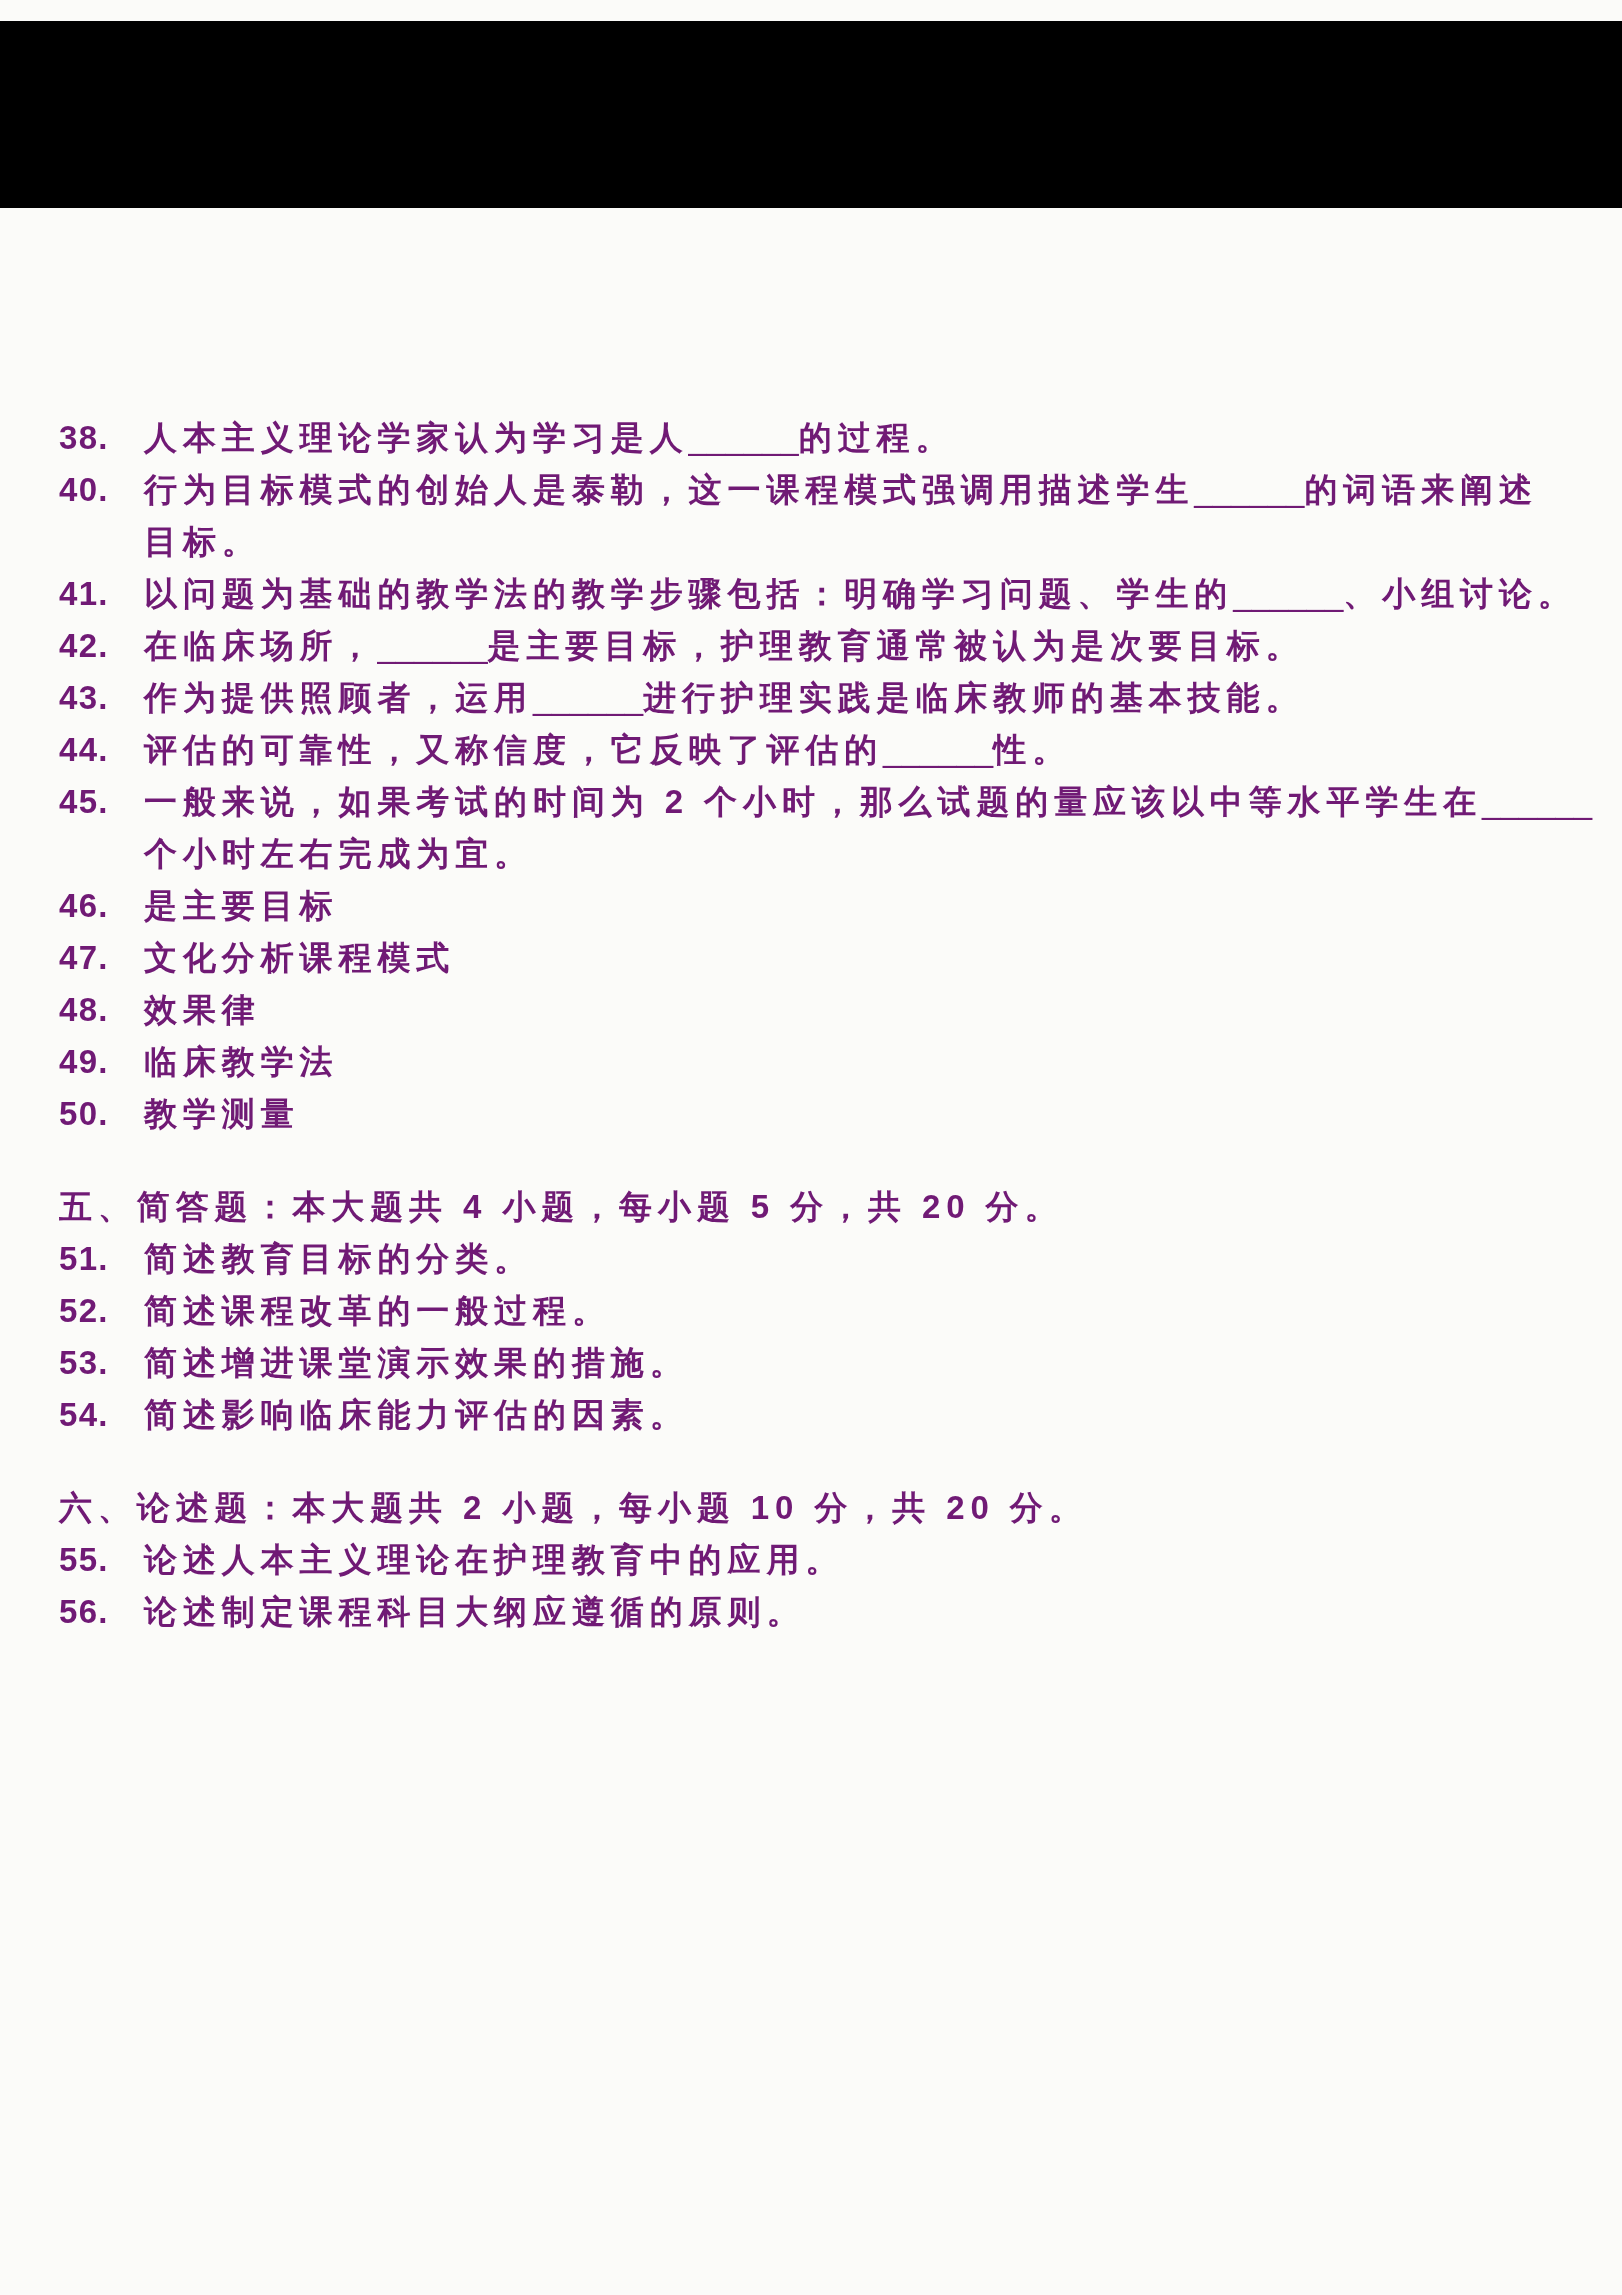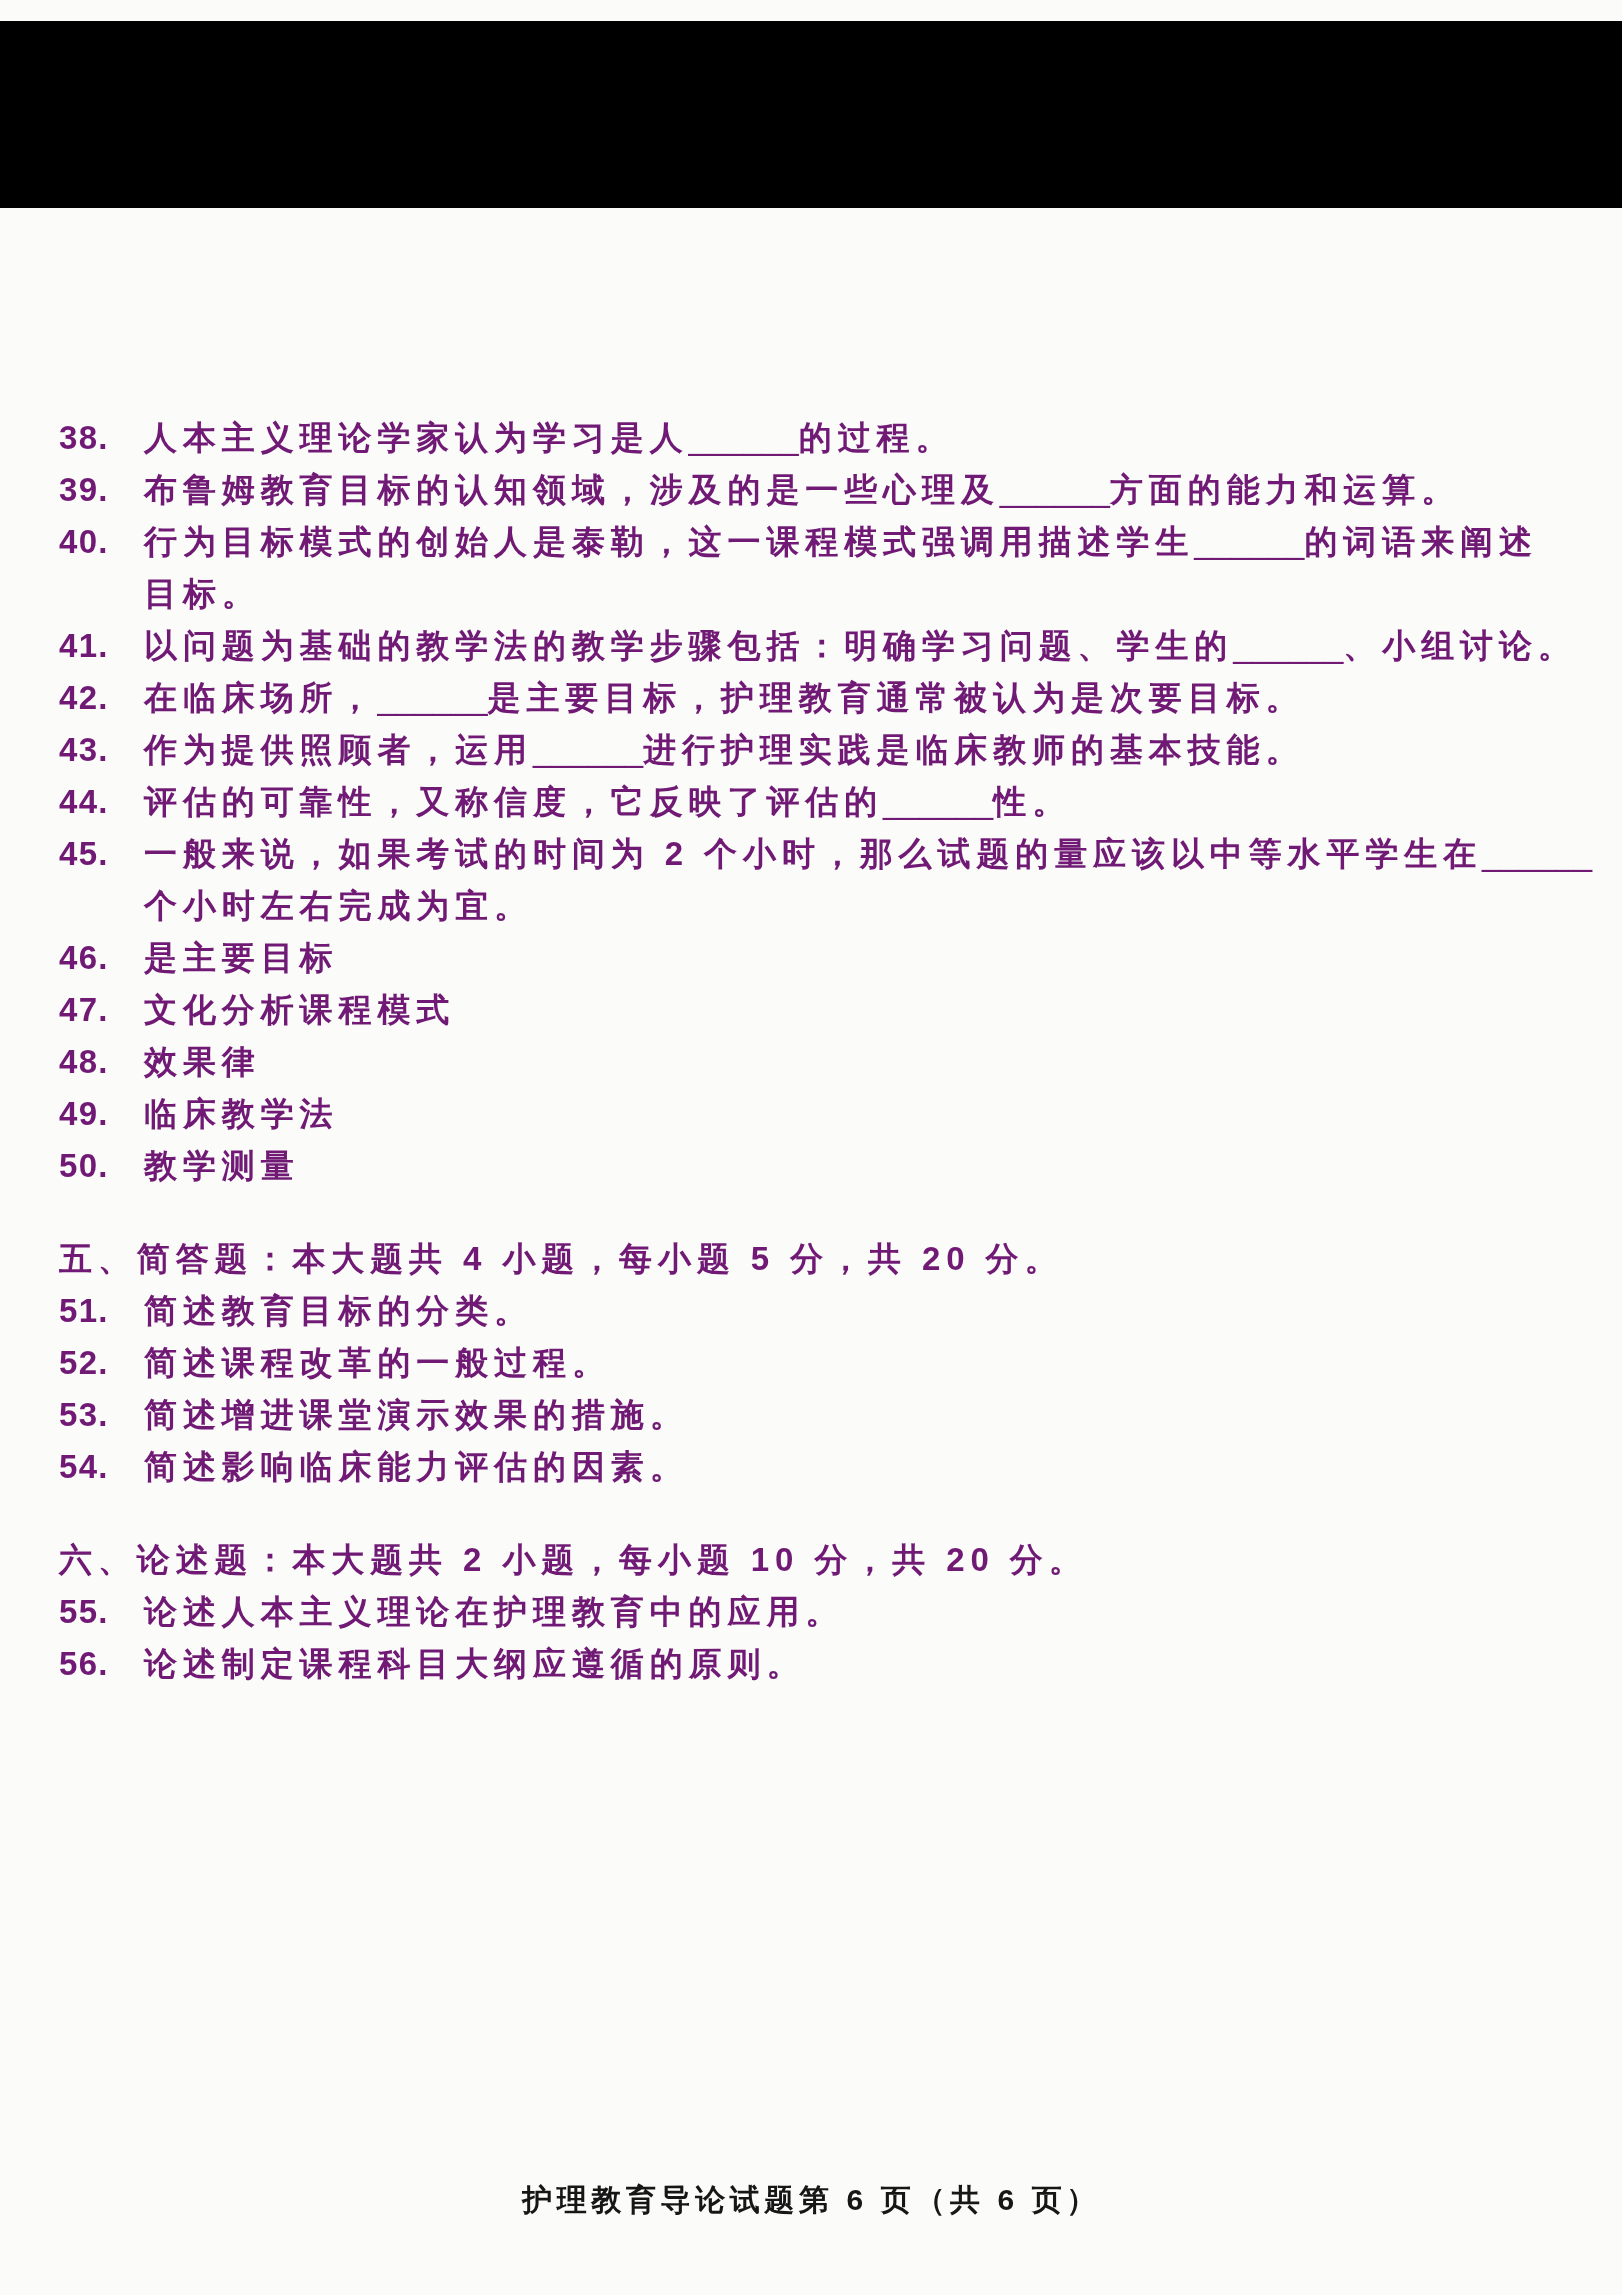--- a/index.html
+++ b/index.html
@@ -70,26 +70,20 @@
 
 <div class="page">
   <div class="scan-band"></div>
   <div class="content">
     <div class="spacer-top"></div>
     <div id="content-root">
         <div class="q-row">
           <div class="q-num">38.</div>
           <div class="q-body">
             <div class="q-line">人本主义理论学家认为学习是人<span class="blank">______</span>的过程。</div>
-          </div>
-        </div>
-        <div class="q-row">
-          <div class="q-num">39.</div>
-          <div class="q-body">
-            <div class="q-line">布鲁姆教育目标的认知领域，涉及的是一些心理及<span class="blank">______</span>方面的能力和运算。</div>
           </div>
         </div>
         <div class="q-row">
           <div class="q-num">40.</div>
           <div class="q-body">
             <div class="q-line">行为目标模式的创始人是泰勒，这一课程模式强调用描述学生<span class="blank">______</span>的词语来阐述</div>
             <div class="q-cont">目标。</div>
           </div>
         </div>
         <div class="q-row">
@@ -186,15 +180,14 @@
           </div>
         </div>
         <div class="q-row">
           <div class="q-num">56.</div>
           <div class="q-body">
             <div class="q-line">论述制定课程科目大纲应遵循的原则。</div>
           </div>
         </div>
       </div>
   </div>
-  <div class="footer">护理教育导论试题第 6 页（共 6 页）</div>
 </div>
 
 
 </body></html>

